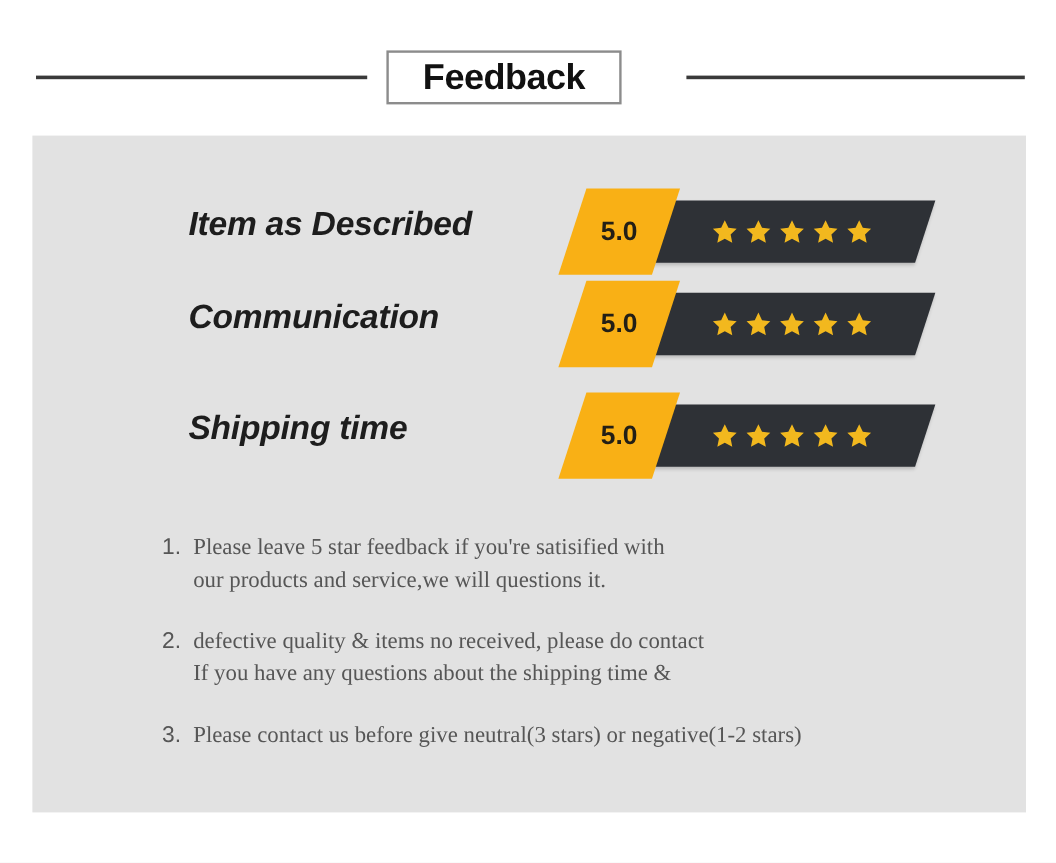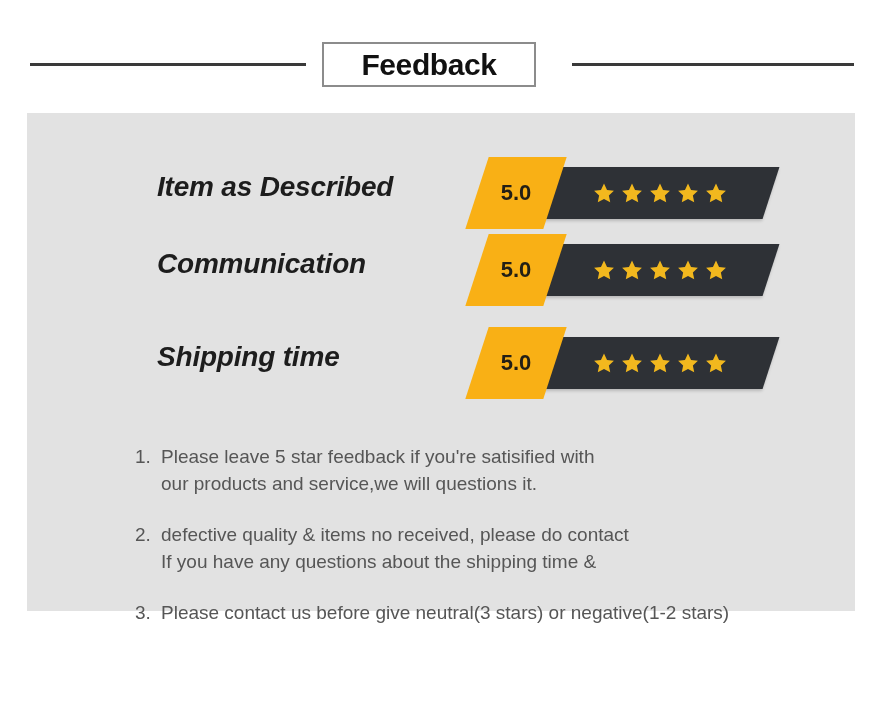--- a/index.html
+++ b/index.html
@@ -29,21 +29,21 @@
     height: 3px;
     background: #3a3a3a;
   }
   .rule-left  { left: 30px;  width: 276px; }
   .rule-right { left: 572px; width: 282px; }
 
   .title-box {
     position: absolute;
     left: 322px;
     top: 42px;
-    width: 214px;
+    width: 196px;
     height: 45px;
     border: 2px solid #8c8c8c;
     background: #ffffff;
     box-sizing: border-box;
     display: flex;
     align-items: center;
     justify-content: center;
   }
   .title-text {
     font-size: 30px;
@@ -52,21 +52,21 @@
     letter-spacing: -0.4px;
     line-height: 1;
   }
 
   
   .panel {
     position: absolute;
     left: 27px;
     top: 113px;
     width: 828px;
-    height: 498px;
+    height: 564px;
     background: #e2e2e2;
   }
 
   
   .ratings {
     position: absolute;
     left: 0;
     top: 0;
     width: 828px;
   }
@@ -178,21 +178,21 @@
   .note-num {
     position: absolute;
     left: 0;
     top: 0;
     width: 22px;
     text-align: left;
     font-size: 19px;
     color: #565656;
     line-height: 27px;
   }
-  .note-lines { display: block; }
+  .note-lines { display: block; font-family: Liberation Serif, serif; }
   .note-line { display: block; white-space: pre; }
 </style>
 </head>
 <body>
 
 <div class="header">
   <div class="rule rule-left"></div>
   <div class="title-box">
     <span class="title-text">Feedback</span>
   </div>

